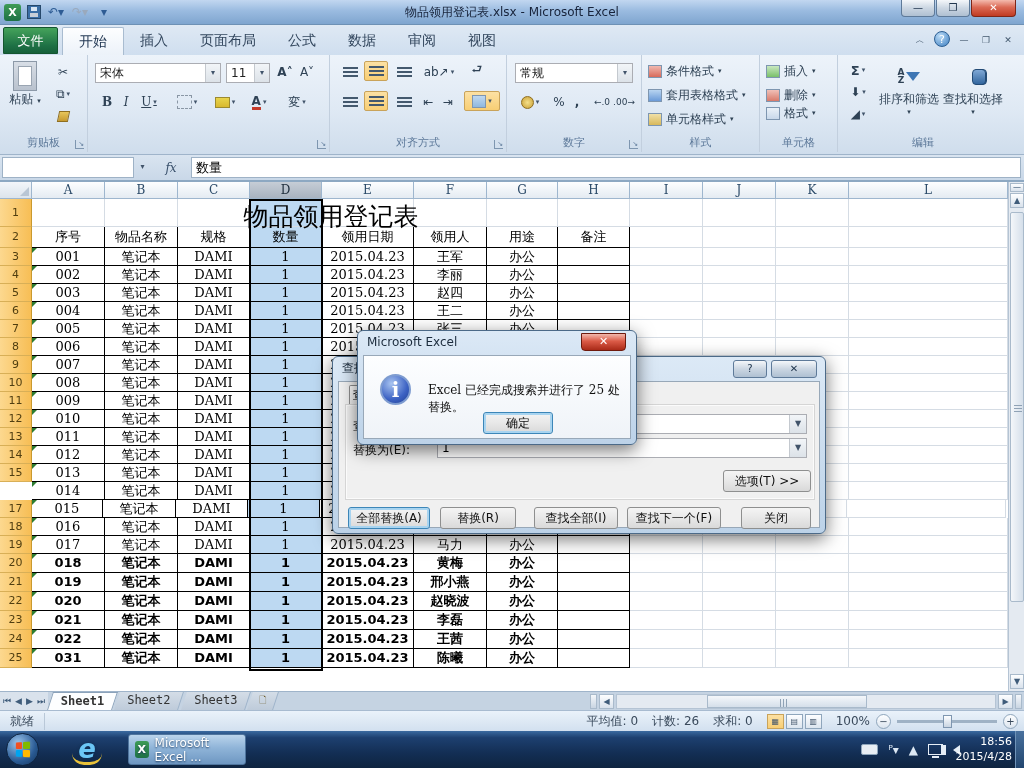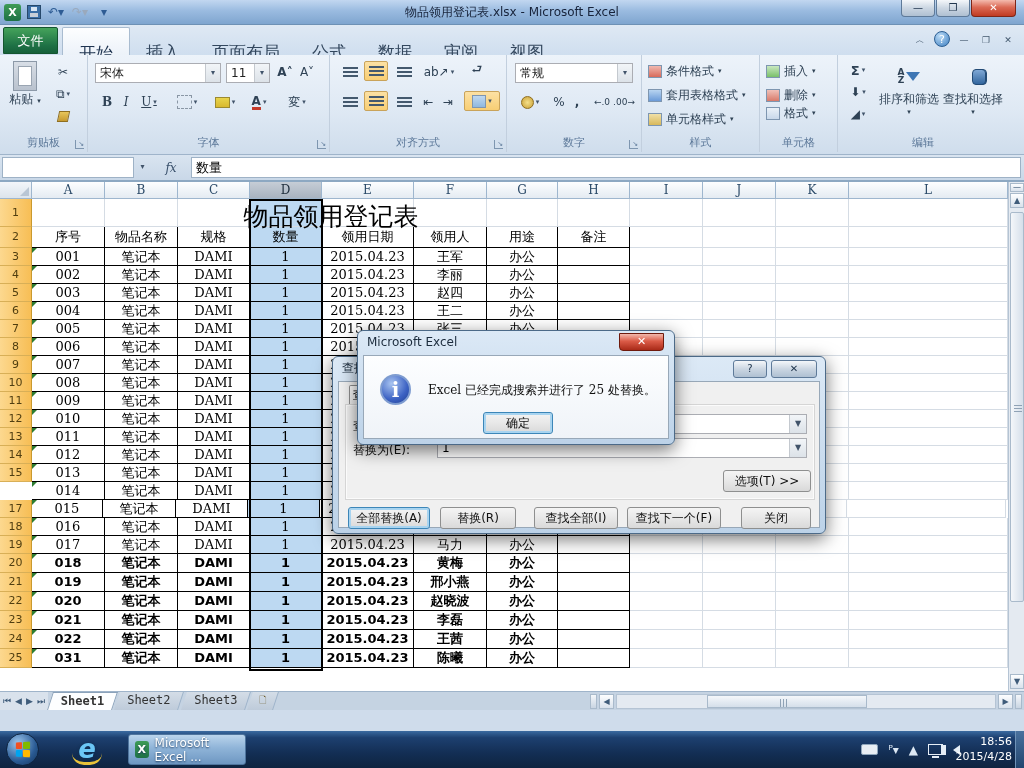--- a/index.html
+++ b/index.html
@@ -25,21 +25,21 @@
     line-height:15px; font-size:10px; color:#20364E; }
   .wbtn.close { width:45px; background:linear-gradient(#F4BBAE,#DB6A55 45%,#C03A22); color:#fff; border-color:#7E2617; }
 
   
   .tabstrip { position:absolute; left:0; top:25px; width:1024px; height:30px;
     background:linear-gradient(#DFE9F4,#CFDEEF); }
   .filetab { position:absolute; left:3px; top:2px; width:55px; height:27px;
     background:linear-gradient(#45A35B,#1E7145 70%,#16603A); border:1px solid #14552F; border-radius:2px 2px 0 0;
     color:#fff; text-align:center; line-height:26px; font-size:13px; }
   .rtabs { position:absolute; left:62px; top:2px; display:flex; height:28px; }
-  .rtab { padding:12px 16px; line-height:27px; color:#33475E; font-size:17px; }
+  .rtab { padding:0 16px; line-height:27px; color:#33475E; font-size:14px; }
   .rtab.active { background:linear-gradient(#FDFEFF,#ECF2F9); border:1px solid #A9BCD0; border-bottom:none;
     border-radius:2px 2px 0 0; color:#1F3450; }
   .ribbonctl { position:absolute; right:8px; top:6px; display:flex; align-items:center; gap:6px; color:#4F6E8F; }
   .helpbtn { width:16px; height:16px; border-radius:50%; background:radial-gradient(circle at 35% 30%,#BBDCF7,#3E7FC1);
     color:#fff; font-size:11px; text-align:center; line-height:16px; border:1px solid #2C5F93; }
   .mini { width:16px; height:13px; font-size:9px; line-height:12px; text-align:center; color:#44596E;
     border:1px solid transparent; }
 
   
   .ribbon { position:absolute; left:0; top:55px; width:1024px; height:100px;
@@ -288,21 +288,20 @@
         </div>
       <div class="sbtn" style="left:122px;top:38px;width:30px;">
           <span class="glyph-fill"></span>
           <span class="da">▾</span>
         </div>
       <div class="sbtn" style="left:156px;top:38px;width:30px;">
           <span class="uA">A</span>
           <span class="da">▾</span>
         </div>
       <div class="sbtn" style="left:192px;top:38px;width:34px;">変<span class="da">▾</span></div>
-      <div class="rglabel">字体</div>
       <div class="launcher">↘</div>
     </div>
 
     <div class="rgroup" style="left:330px;width:177px;">
       <div class="sbtn" style="left:8px;top:8px;width:24px;">
           <span class="alnico"></span>
         </div>
       <div class="sbtn hl" style="left:34px;top:6px;width:24px;height:20px;">
           <span class="alnico"></span>
         </div>
@@ -837,20 +836,41 @@
       <div class="hs-track">
           <div class="hs-thumb">
             <div class="hs-grip"></div>
           </div>
         </div>
       <div class="hs-arr">▶</div>
       <div class="splitv"></div>
     </div>
   </div>
 
+  <div class="statusbar">
+    <div class="st-ready">就绪</div>
+    <div class="st-right">
+      <span>平均值: 0</span>
+      <span>计数: 26</span>
+      <span>求和: 0</span>
+      <span style="display:flex;gap:2px;">
+        <span class="viewbtn active">▦</span>
+        <span class="viewbtn">▤</span>
+        <span class="viewbtn">▥</span>
+      </span>
+      <span class="zoomctl">
+        <span>100%</span>
+        <span class="zbtn">−</span>
+        <span class="ztrack">
+            <span class="zthumb"></span>
+          </span>
+        <span class="zbtn">+</span>
+      </span>
+    </div>
+  </div>
 
   <div class="dlg" style="left:332px;top:356px;width:494px;height:178px;z-index:50;">
     <div class="dlg-title">查找和替换</div>
     <div class="helpx" style="right:58px;width:34px;">?</div>
     <div class="helpx" style="right:8px;width:46px;">✕</div>
     <div class="dlg-body fr-body">
       <div class="dtab" style="left:10px;">查找(D)</div>
       <div class="dtab" style="left:62px;background:#F5F5F5;">替换(P)</div>
       <div class="groupframe" style="left:6px;top:22px;width:470px;height:96px;"></div>
       <div class="dlbl" style="left:14px;top:36px;">查找内容(N):</div>
@@ -865,21 +885,21 @@
         </div>
       <div class="dbtn" style="left:384px;top:88px;width:88px;">选项(T) &gt;&gt;</div>
       <div class="dbtn focus" style="left:9px;top:125px;width:82px;">全部替换(A)</div>
       <div class="dbtn" style="left:101px;top:125px;width:76px;">替换(R)</div>
       <div class="dbtn" style="left:195px;top:125px;width:84px;">查找全部(I)</div>
       <div class="dbtn" style="left:288px;top:125px;width:94px;">查找下一个(F)</div>
       <div class="dbtn" style="left:402px;top:125px;width:70px;">关闭</div>
     </div>
   </div>
 
-  <div class="dlg" style="left:357px;top:330px;width:318px;height:115px;z-index:60;">
+  <div class="dlg" style="left:357px;top:330px;width:280px;height:115px;z-index:60;">
     <div class="dlg-title">Microsoft Excel</div>
     <div class="redx">✕</div>
     <div class="dlg-body msg-body">
       <div class="infoico" style="left:16px;top:18px;">i</div>
       <div class="dlbl" style="left:64px;top:26px;font-family:'DejaVu Serif',serif;">Excel 已经完成搜索并进行了 25 处替换。</div>
       <div class="dbtn focus" style="left:119px;top:56px;width:70px;">确定</div>
     </div>
   </div>
 
   <div class="taskbar">

